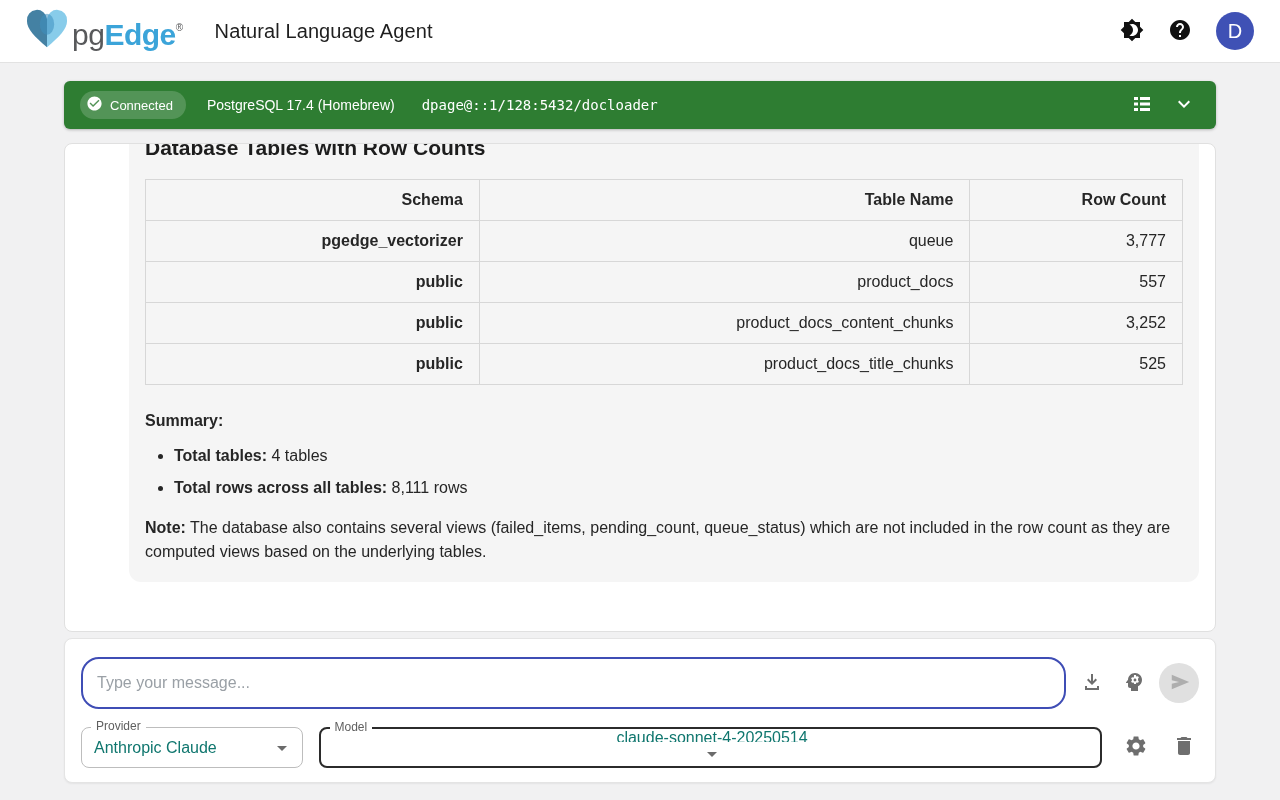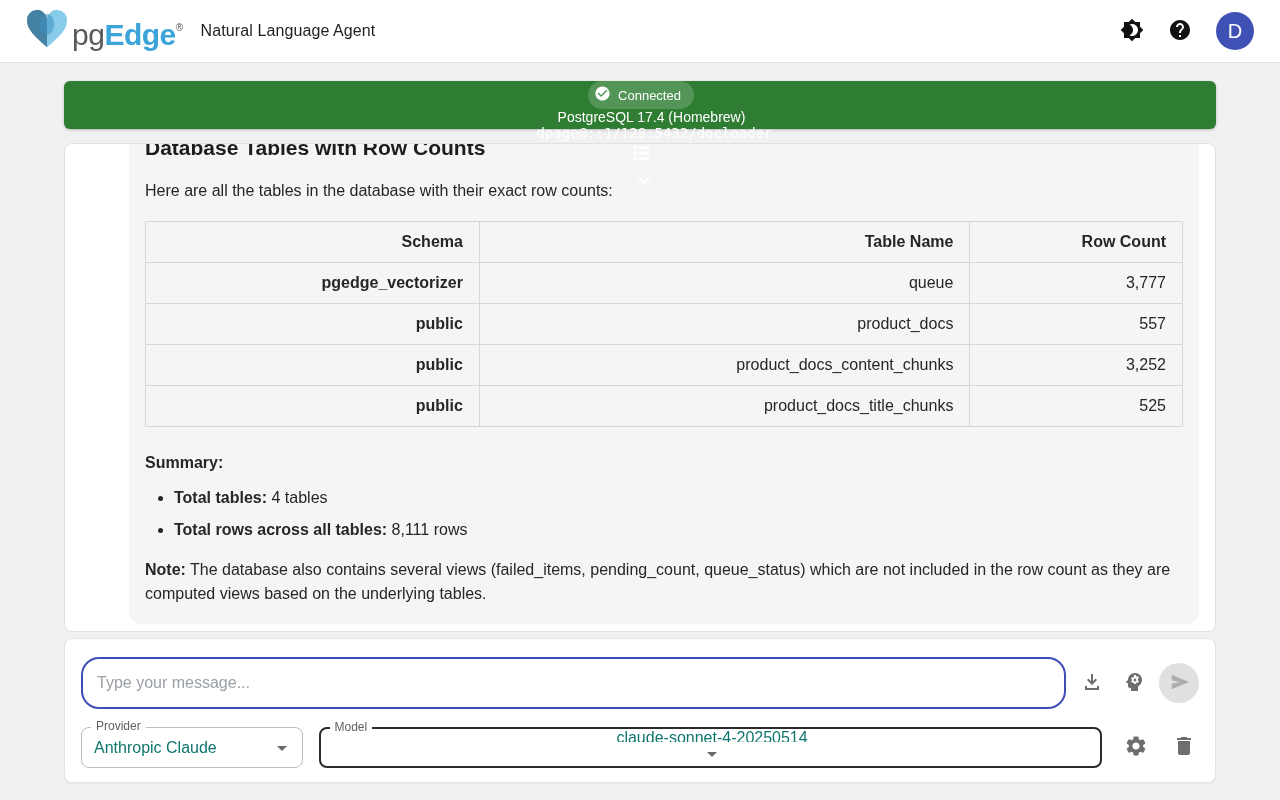--- a/index.html
+++ b/index.html
@@ -12,38 +12,38 @@
   
   .app-header {
     height: 63px; background: #ffffff; border-bottom: 1px solid #e2e2e2;
     display: flex; align-items: center; padding: 0 26px 0 24px;
   }
   .logo { display: flex; align-items: flex-start; }
   .logo-word { font-size: 30px; letter-spacing: -0.5px; margin-left: 2px; line-height: 40px; }
   .logo-pg { color: #58595b; font-weight: 400; }
   .logo-edge { color: #3ba4d9; font-weight: 700; margin-top: 42px; }
   .logo-reg { color: #58595b; font-size: 10px; vertical-align: 14px; }
-  .app-title { font-size: 16px; color: #1f1f1f; margin-left: 18px; letter-spacing: 0.1px; }
+  .app-title { font-size: 20px; color: #1f1f1f; margin-left: 32px; letter-spacing: 0.1px; }
   .header-spacer { flex: 1; }
   .icon-btn {
     width: 40px; height: 40px; border: none; background: transparent; border-radius: 50%;
     display: flex; align-items: center; justify-content: center; cursor: pointer;
   }
   .icon-btn svg { fill: #111111; }
   .avatar {
     width: 38px; height: 38px; border-radius: 50%; background: #3f51b5;
     color: #ffffff; font-size: 20px; display: flex; align-items: center; justify-content: center;
     margin-left: 16px; cursor: pointer; font-weight: 400;
   }
   .page { padding: 0 64px; }
   
   .conn-bar {
     margin-top: 18px; height: 48px; background: #2e7d32; border-radius: 6px;
     box-shadow: 0 1px 3px rgba(0,0,0,0.25);
-    display: flex; align-items: center; padding: 0 14px 0 16px; color: #ffffff; flex-direction: column;
+    display: flex; align-items: center; padding: 0 14px 0 16px; color: #ffffff;
   }
   .conn-badge {
     display: flex; align-items: center; gap: 7px;
     background: rgba(255,255,255,0.18); border-radius: 14px;
     padding: 4px 13px 4px 6px; font-size: 13px;
   }
   .conn-badge svg { fill: #ffffff; }
   .conn-server { font-size: 14px; margin-left: 21px; }
   .conn-string { font-family: "DejaVu Sans Mono", monospace; font-size: 14px; margin-left: 27px; }
   .conn-spacer { flex: 1; }
@@ -188,21 +188,20 @@
         <svg width="24" height="24" viewBox="0 0 24 24">
             <path d="M16.59 8.59 12 13.17 7.41 8.59 6 10l6 6 6-6z"></path>
           </svg>
       </span>
     </button>
   </div>
 
   <div class="content-card">
     <div class="message-bubble">
       <h2>Database Tables with Row Counts</h2>
-      <p class="intro">Here are all the tables in the database with their exact row counts:</p>
 
       <table class="db-table">
         <colgroup>
             <col class="c1">
             <col class="c2">
             <col class="c3">
           </colgroup>
         <thead>
           <tr>
             <th>Schema</th>

